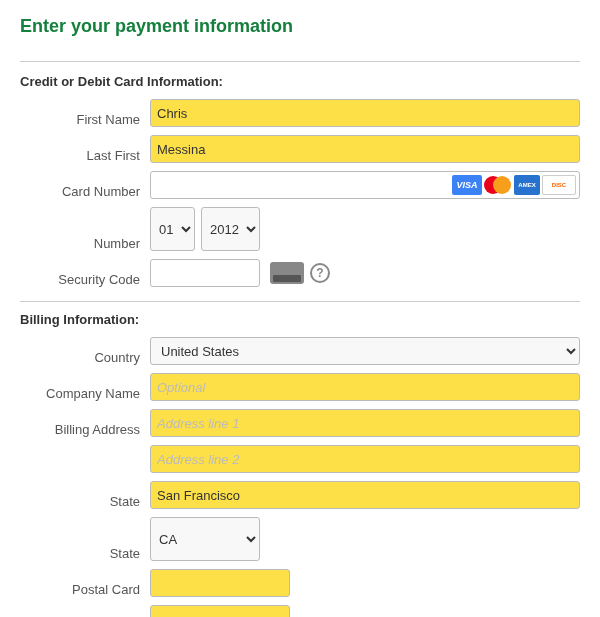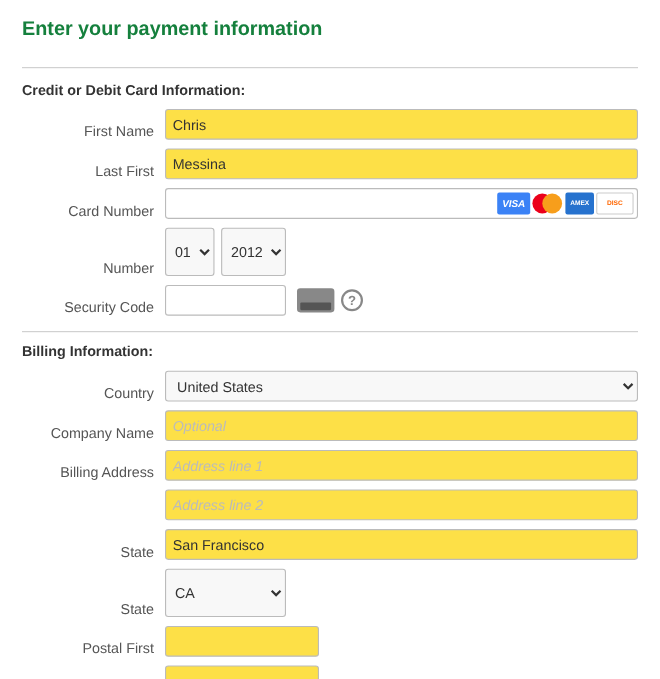--- a/index.html
+++ b/index.html
@@ -332,21 +332,21 @@
       <select class="expires-select" style="width:110px;">
         <option>CA</option>
         <option>NY</option>
         <option>TX</option>
         <option>FL</option>
         <option>WA</option>
       </select>
     </div>
 
     <div class="form-row">
-      <label class="form-label">Postal First</label>
+      <label class="form-label">Postal Card</label>
       <input type="text" class="form-control short-input" style="">
     </div>
 
     <div class="form-row">
       <label class="form-label">Phone</label>
       <input type="text" class="form-control short-input" style="">
     </div>
 
   </div>
 

